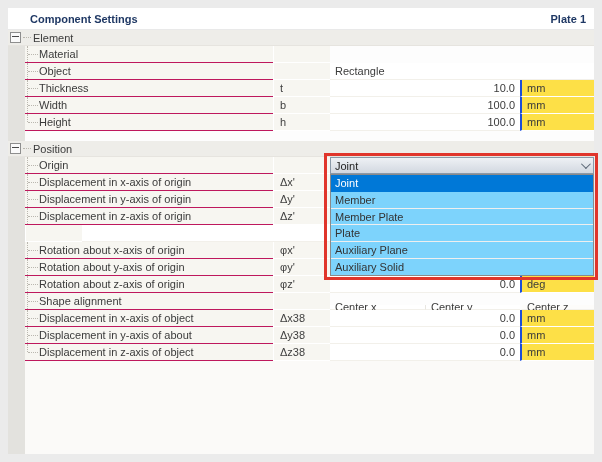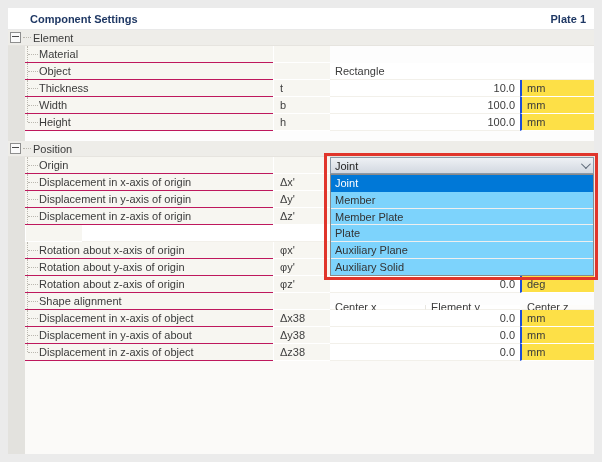--- a/index.html
+++ b/index.html
@@ -256,21 +256,21 @@
     <div class="row">
       <div class="gutter"></div>
       <div class="cell label">
           <span>Shape alignment</span>
         </div>
       <div class="cell symbol"></div>
       <div class="align-cell ac1">
           <span>Center x</span>
         </div>
       <div class="align-cell ac2">
-          <span>Element y</span>
+          <span>Center y</span>
         </div>
       <div class="align-cell ac3">
           <span>Center z</span>
         </div>
     </div>
 
     <div class="row">
       <div class="gutter"></div>
       <div class="cell label">
           <span>Displacement in x-axis of object</span>

